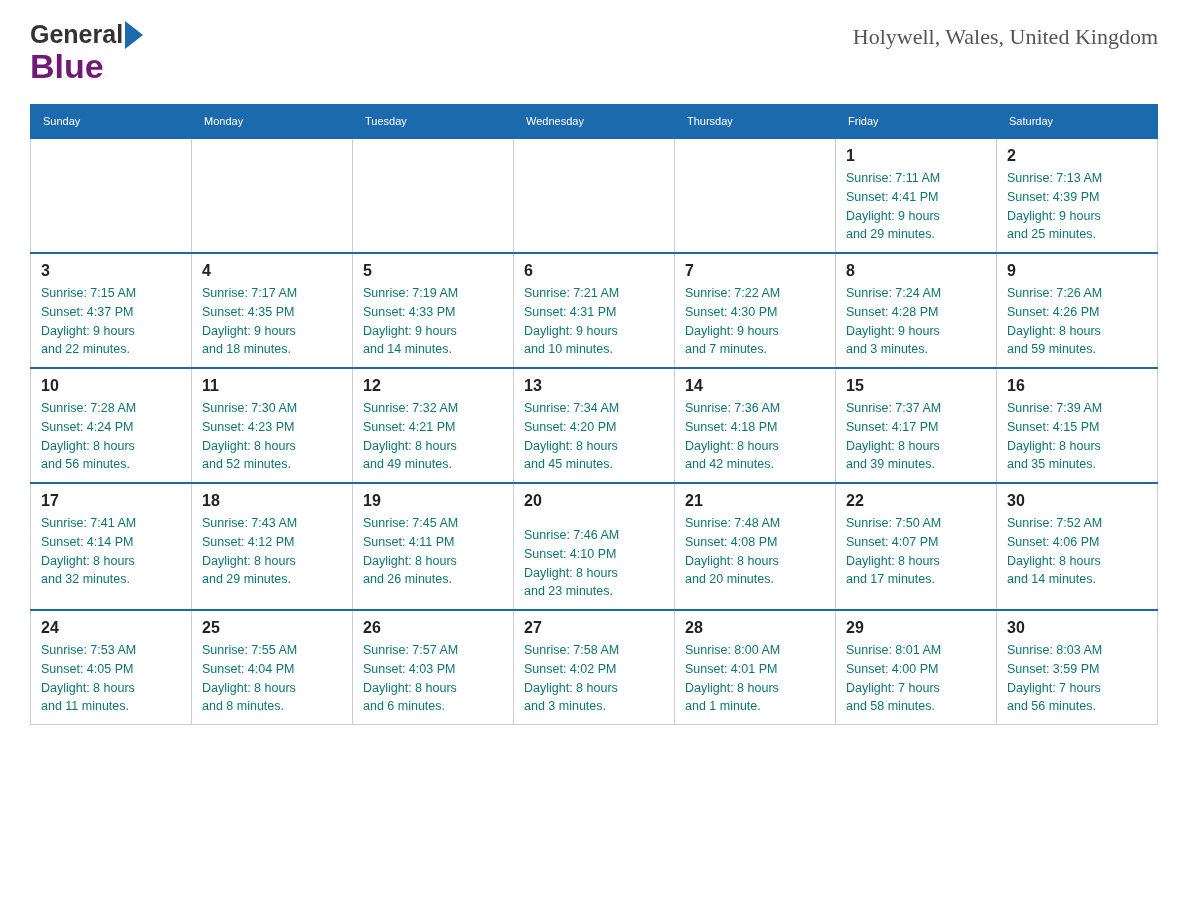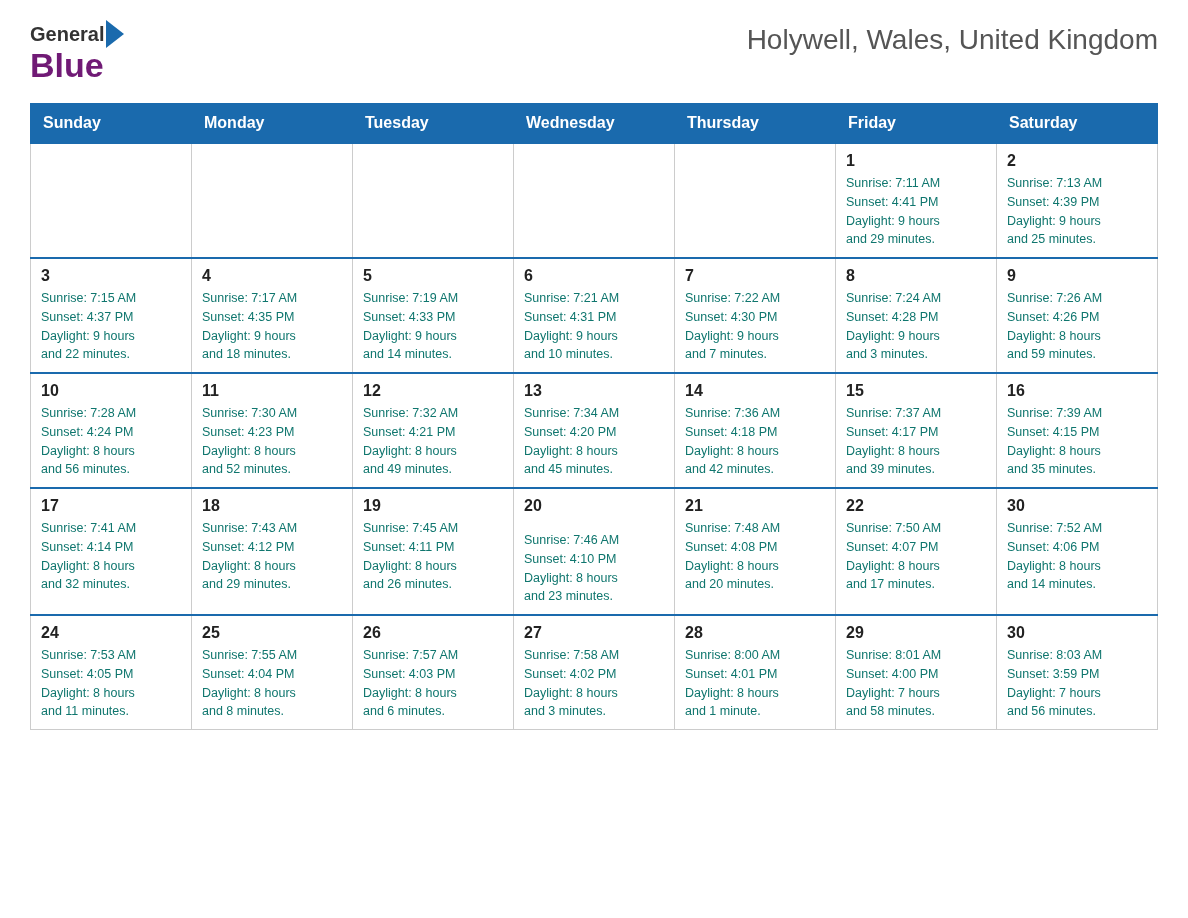--- a/index.html
+++ b/index.html
@@ -24,34 +24,35 @@
     .title-block {
       text-align: right;
     }
     .month-title {
       font-size: 52px;
       font-weight: bold;
       color: #222;
       line-height: 1.1;
     }
     .location {
-      font-size: 28px;
+      font-size: 22px;
       color: #555;
       margin-top: 4px;
+      font-family: Liberation Serif, serif;
     }
     .calendar {
       width: 100%;
       border-collapse: collapse;
       border: 1px solid #999;
     }
     .calendar th {
       background-color: #1a6aad;
       color: #fff;
-      font-size: 16px;
-      font-weight: bold;
+      font-size: 11px;
+      font-weight: normal;
       padding: 10px 12px;
       text-align: left;
       border: 1px solid #1a6aad;
     }
     .calendar td {
       vertical-align: top;
       padding: 8px 10px;
       border: 1px solid #ccc;
       width: 14.28%;
       min-height: 110px;
@@ -74,21 +75,21 @@
       line-height: 1.5;
     }
     .empty-cell {
       background: #f9f9f9;
     }
     .logo-line1 {
       display: flex;
       align-items: center;
     }
     .logo-text-general {
-      font-size: 20px;
+      font-size: 25px;
       font-weight: bold;
       color: #333;
     }
     .logo-arrow {
       display: inline-block;
       width: 0;
       height: 0;
       border-top: 14px solid transparent;
       border-bottom: 14px solid transparent;
       border-left: 18px solid #1a6aad;

